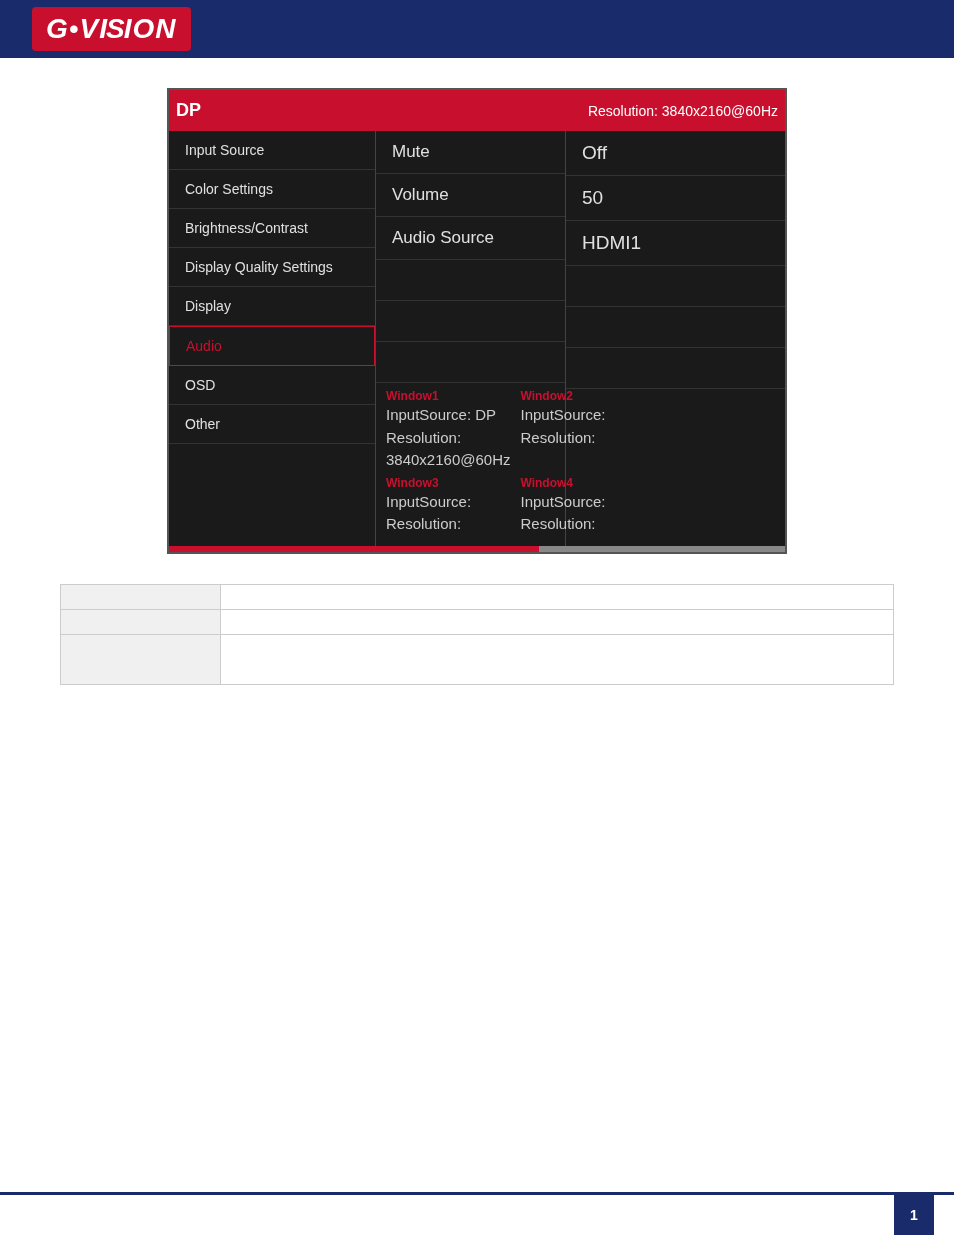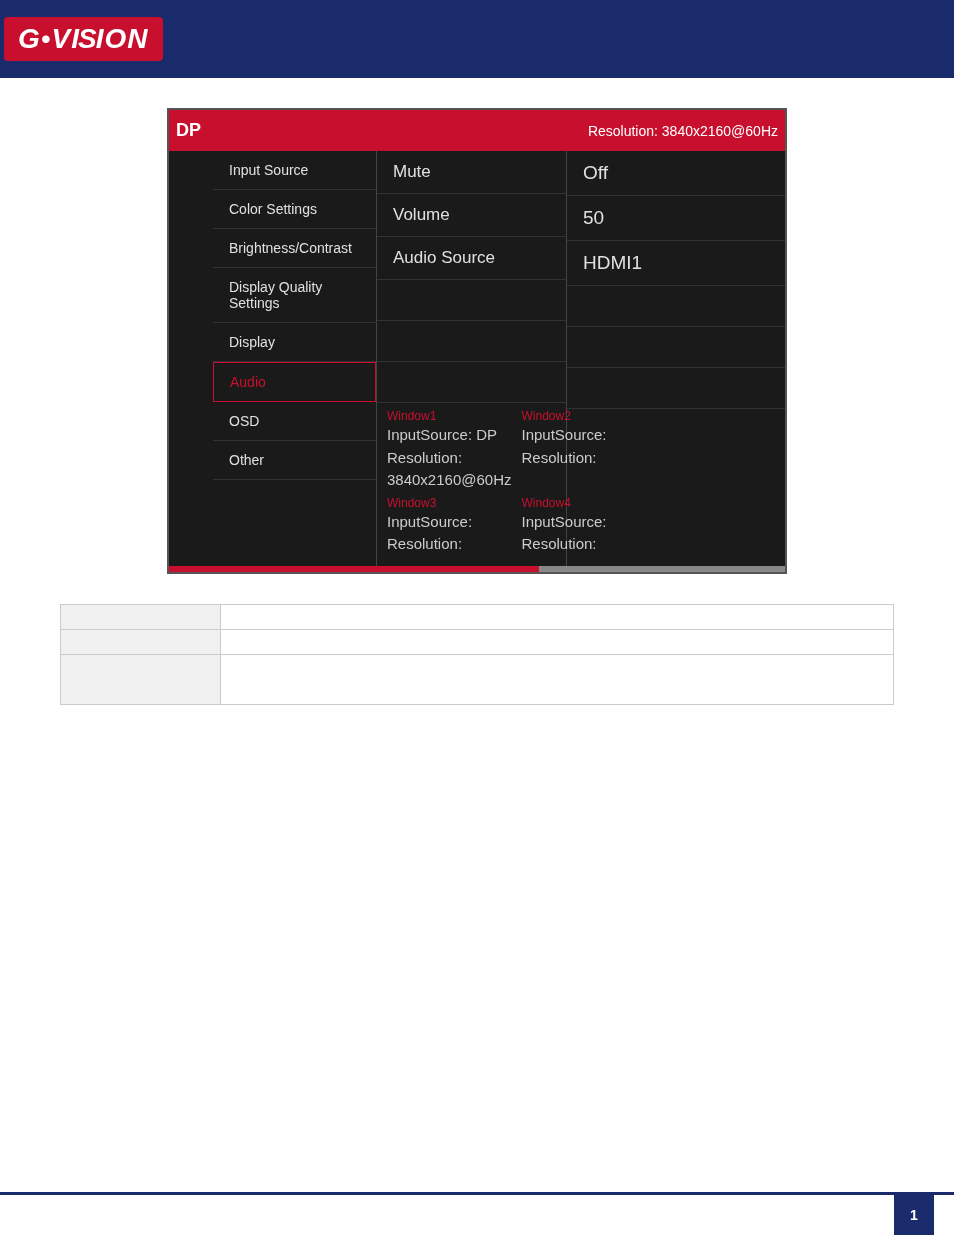--- a/index.html
+++ b/index.html
@@ -7,24 +7,24 @@
       font-family: Arial, sans-serif;
       background: #fff;
       width: 954px;
       min-height: 1235px;
       position: relative;
     }
 
     
     .header {
       background: #1a2b6b;
-      height: 78px;
+      height: 58px;
       display: flex;
       align-items: center;
-      padding: 0 4px;
+      padding: 0 32px;
     }
     .logo-box {
       background: #c8102e;
       padding: 6px 14px;
       border-radius: 4px;
     }
     .logo-text {
       color: #fff;
       font-size: 28px;
       font-weight: 900;
@@ -63,24 +63,23 @@
       color: #fff;
     }
 
     .osd-body {
       display: flex;
       padding: 0;
     }
 
     
     .osd-left {
-      width: 164px;
+      width: 207px;
       border-right: 1px solid #444;
       flex-shrink: 0;
-      margin-left: 44px;
     }
 
     .menu-item {
       padding: 11px 16px;
       font-size: 14px;
       color: #e0e0e0;
       border-bottom: 1px solid #333;
       cursor: pointer;
     }
     .menu-item.active {
@@ -121,21 +120,21 @@
     .multiwindow-section {
       padding: 10px 10px 14px 10px;
       display: grid;
       grid-template-columns: 1fr 1fr;
       gap: 4px 10px;
     }
 
     .win-label {
       color: #c8102e;
       font-size: 12px;
-      font-weight: normal;
+      font-weight: bold;
       margin-bottom: 1px;
     }
     .win-info {
       color: #ccc;
       font-size: 15px;
       line-height: 1.5;
     }
 
     
     .osd-footer {

